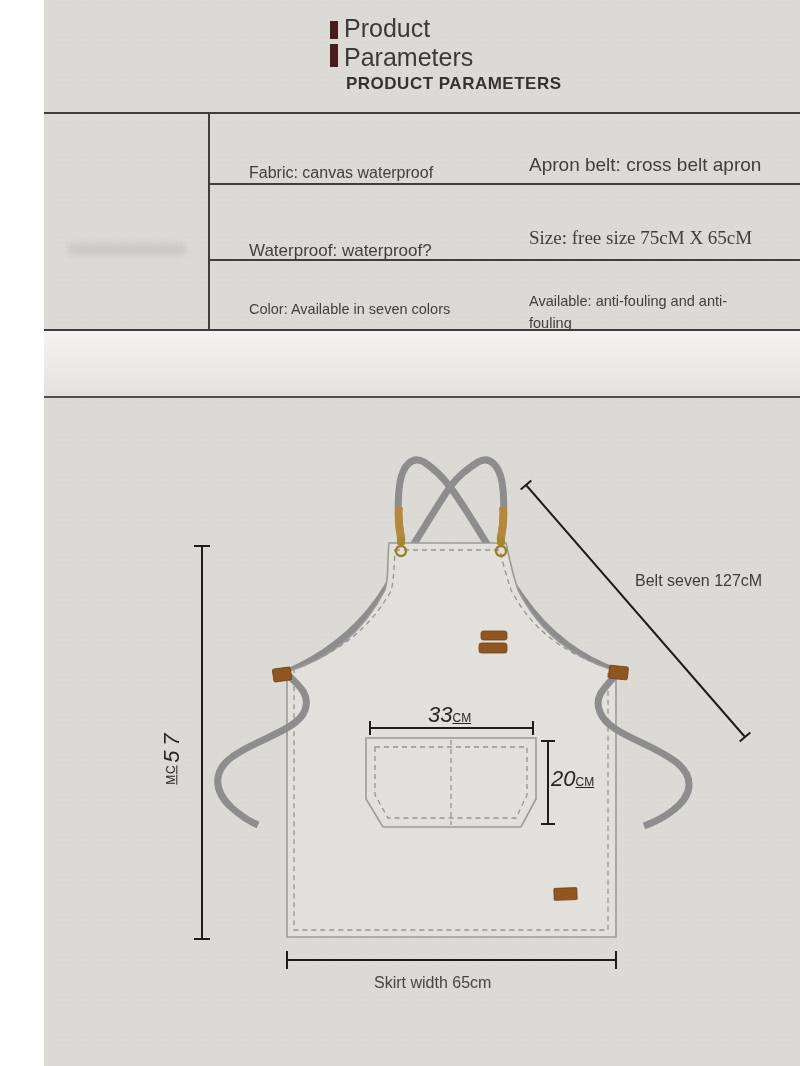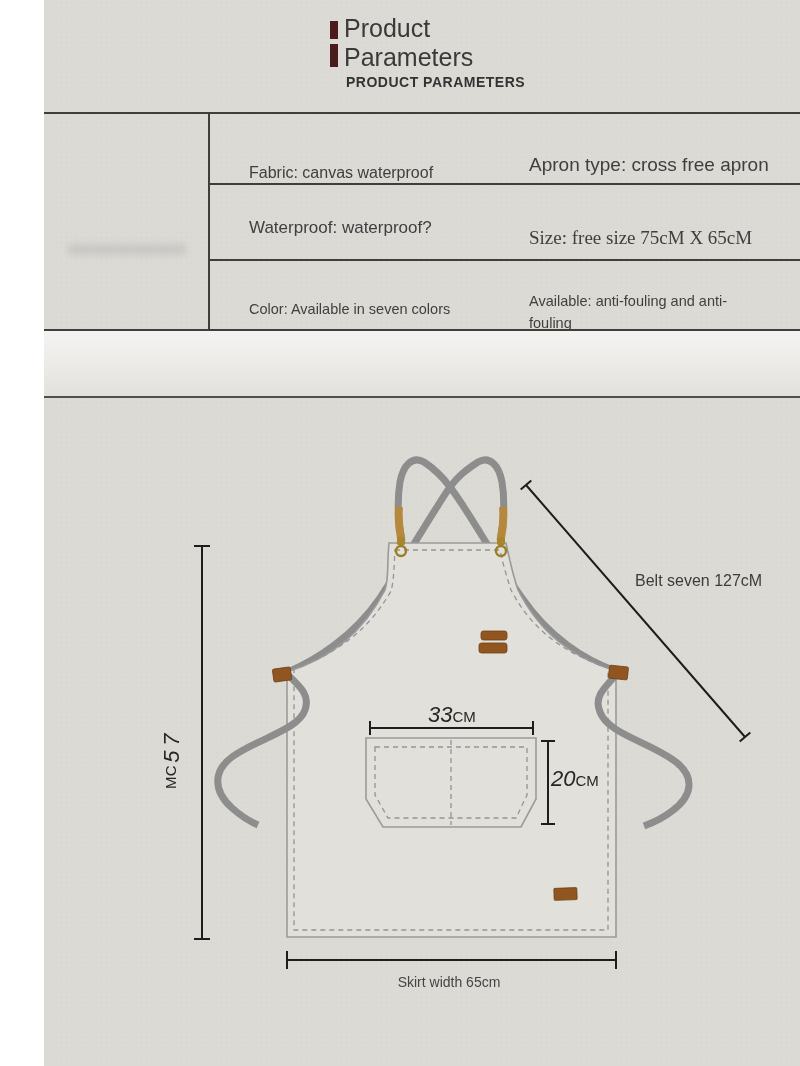--- a/index.html
+++ b/index.html
@@ -9,46 +9,46 @@
     background-color:#dcdad5;
     background-image:radial-gradient(#d5d3ce 0.6px, rgba(0,0,0,0) 0.7px);
     background-size:5px 5px;
     margin-left:44px;
   }
   
   .title{position:absolute;left:300px;top:14px;font-size:25px;line-height:1.14;color:#3a3a3a;}
   .red-mark{position:absolute;left:286px;width:8px;background:#4a1b1b;}
   .red-mark.m1{top:21px;height:18px;}
   .red-mark.m2{top:44px;height:23px;}
-  .subtitle{position:absolute;left:302px;top:74px;font-size:14px;font-weight:bold;letter-spacing:.5px;color:#333;}
+  .subtitle{position:absolute;left:302px;top:74px;font-size:17px;font-weight:bold;letter-spacing:.5px;color:#333;}
   
   .spec-table{position:absolute;left:0;top:112px;width:800px;height:219px;
     border-top:2px solid #3e3e3c;border-bottom:2px solid #3e3e3c;box-sizing:border-box;}
   .vline{position:absolute;left:164px;top:0;bottom:0;width:2px;background:#3e3e3c;}
   .hline{position:absolute;left:166px;right:0;height:2px;background:#3e3e3c;}
   .hline.h1{top:69px;} .hline.h2{top:145px;}
   .model-cell{position:absolute;left:0;top:0;width:164px;height:100%;
     display:flex;align-items:center;justify-content:center;font-size:22px;color:#3c3c3c;}
   .ghost{position:absolute;left:24px;top:130px;width:118px;height:11px;background:rgba(110,110,110,.16);filter:blur(3px);border-radius:4px;}
   .cellL{position:absolute;left:205px;color:#3f3f3f;}
   .cellR{position:absolute;left:485px;color:#3f3f3f;}
   .r1L{top:50px;font-size:16px;} .r1R{top:40px;font-size:19px;}
-  .r2L{top:104px;font-size:17px;} .r2R{top:113px;font-size:19px;font-family:Liberation Serif, serif;}
+  .r2L{top:127px;font-size:17px;} .r2R{top:113px;font-size:19px;font-family:Liberation Serif, serif;}
   .r3L{top:187px;font-size:14.5px;} .r3R{top:176px;font-size:14.5px;width:212px;line-height:1.55;}
   
   .band{position:absolute;left:0;top:331px;width:800px;height:67px;box-sizing:border-box;
     background:linear-gradient(to bottom,#f4f3f1,#eceae7 55%,#e3e1de);
     border-bottom:2px solid #504f4c;}
   
   svg.diagram{position:absolute;left:0;top:0;}
   .dlabel{position:absolute;color:#3c3c3c;white-space:nowrap;}
   .belt-label{left:591px;top:572px;font-size:16px;}
-  .skirt-label{left:330px;top:974px;font-size:14px;color:#454545;width:150px;text-align:center;}
+  .skirt-label{left:330px;top:974px;font-size:16px;color:#454545;width:150px;text-align:left;}
   .dim-num{font-size:22px;color:#262626;font-style:italic;}
-  .dim-unit{font-size:15px;color:#262626;}
+  .dim-unit{font-size:12px;color:#262626;text-decoration:underline;}
   .w33{left:384px;top:702px;} .h20{left:507px;top:766px;}
   .dim-v{position:absolute;left:112px;top:731px;width:30px;display:flex;flex-direction:column;align-items:center;}
   .vchars .vchar{display:flex;align-items:center;justify-content:center;height:0.78em;transform:rotate(-90deg);}
 </style>
 </head>
 <body>
 
 <div id="page">
 
   <div class="red-mark m1"></div>
@@ -58,21 +58,21 @@
     <div>Parameters</div>
   </div>
   <div class="subtitle">PRODUCT PARAMETERS</div>
 
   <div class="spec-table">
     <div class="vline"></div>
     <div class="hline h1"></div>
     <div class="hline h2"></div>
     <div class="ghost"></div>
     <div class="cellL r1L">Fabric: canvas waterproof</div>
-    <div class="cellR r1R">Apron type: cross free apron</div>
+    <div class="cellR r1R">Apron belt: cross belt apron</div>
     <div class="cellL r2L">Waterproof: waterproof?</div>
     <div class="cellR r2R">Size: free size 75cM X 65cM</div>
     <div class="cellL r3L">Color: Available in seven colors</div>
     <div class="cellR r3R">Available: anti-fouling and anti-fouling</div>
   </div>
 
   <div class="band"></div>
 
   <svg class="diagram" width="800" height="1066" viewBox="0 0 800 1066">
 

